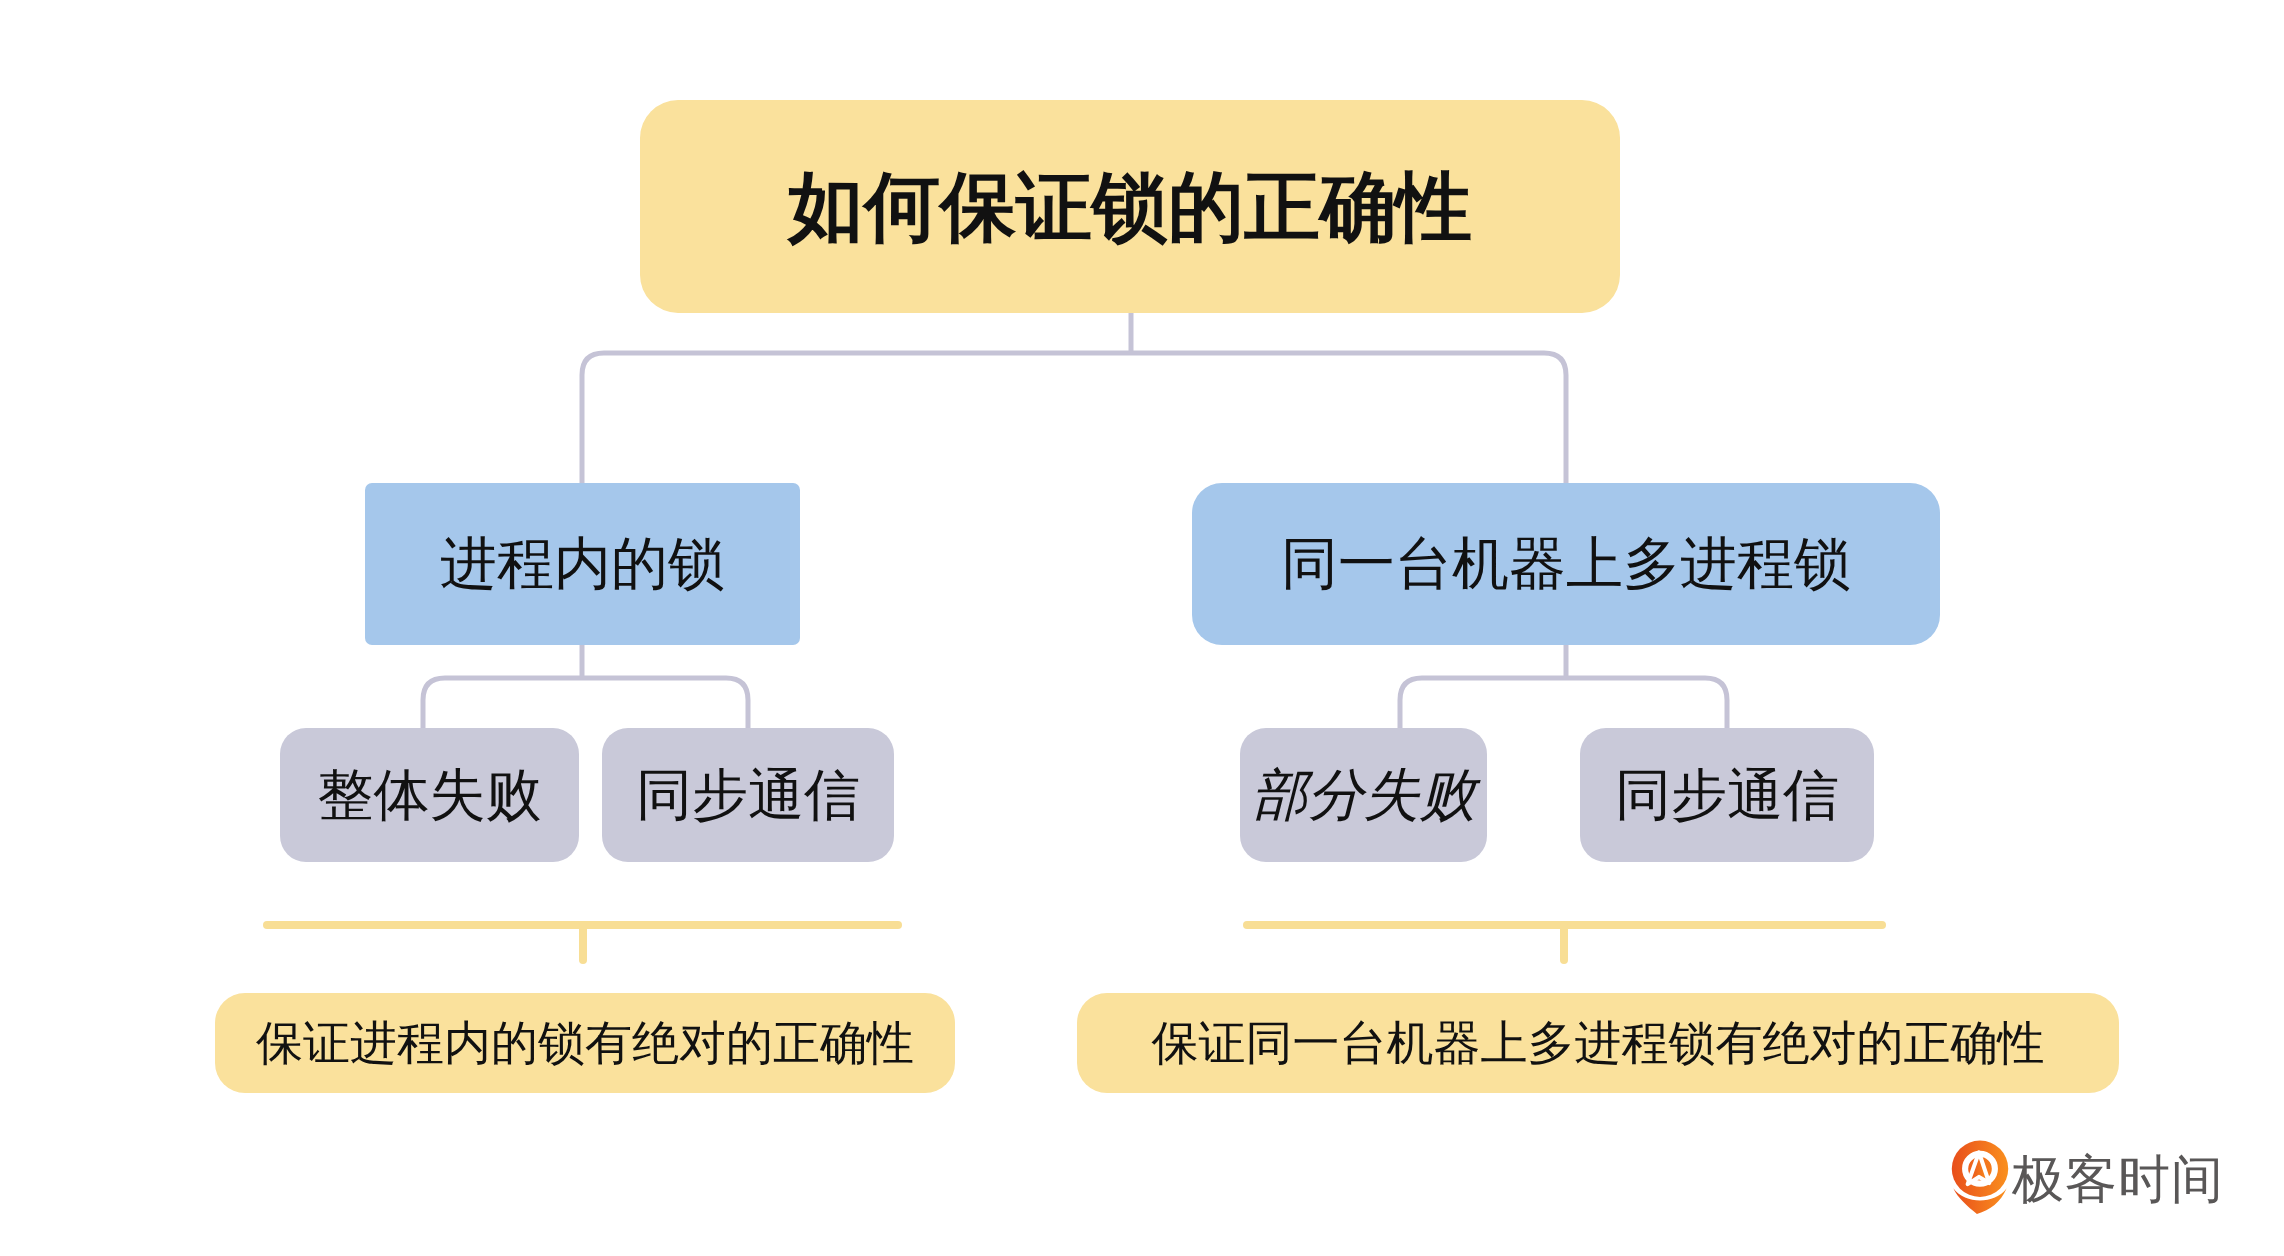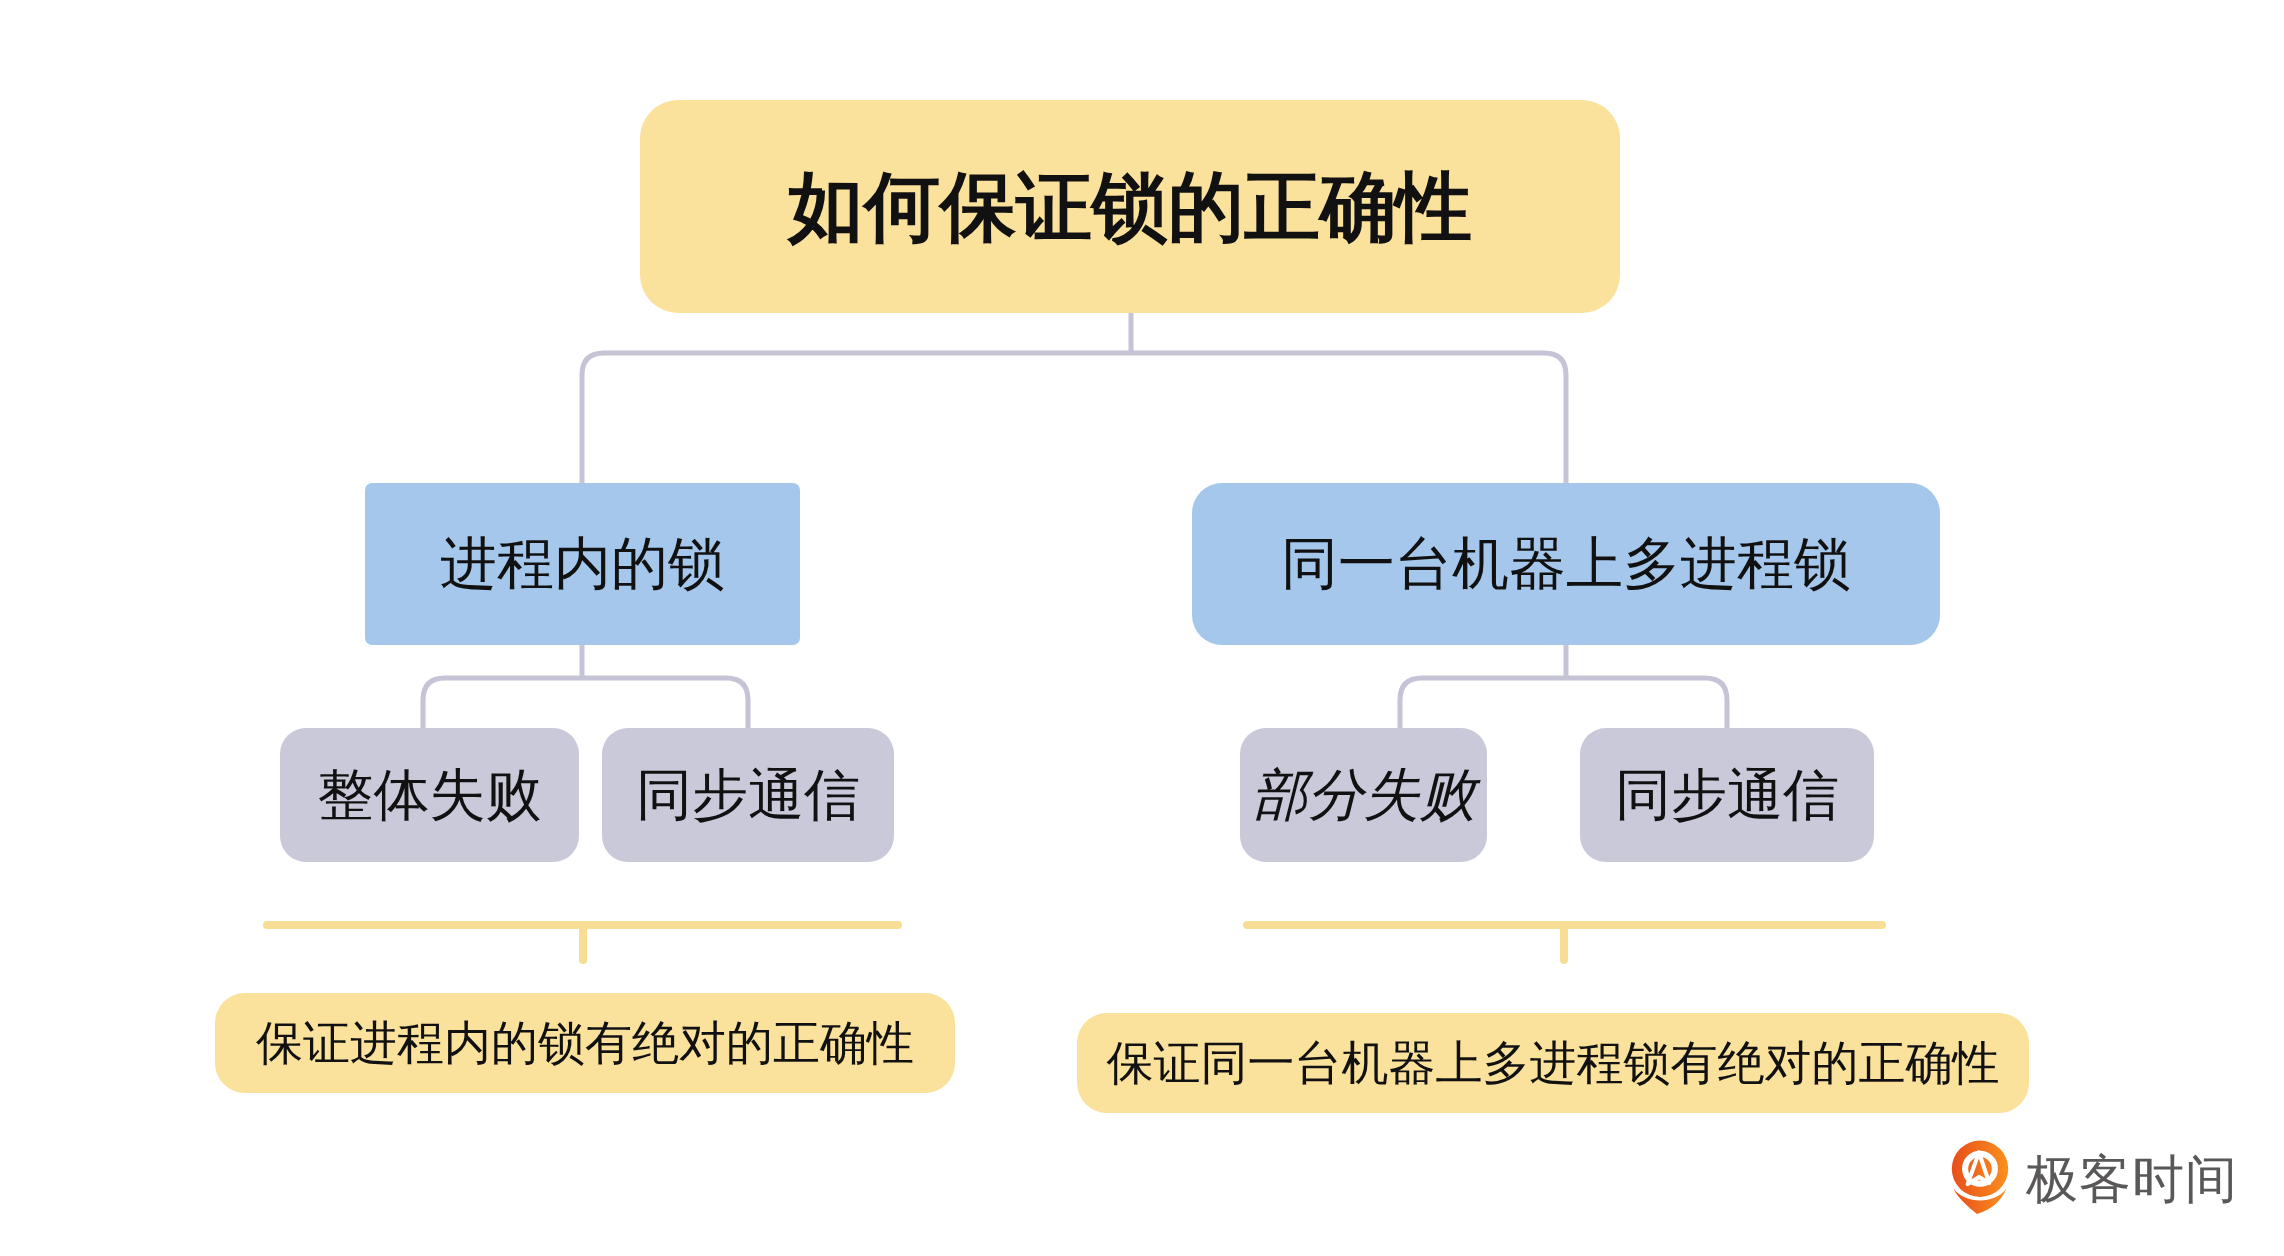--- a/index.html
+++ b/index.html
@@ -34,24 +34,24 @@
   }
   .leaf-l1{left:280px;width:299px;}
   .leaf-l2{left:602px;width:292px;}
   .leaf-r1{left:1240px;width:247px;font-style:italic;}
   .leaf-r2{left:1580px;width:294px;}
   .summary{
     background:var(--topic-fill);border-radius:30px;height:100px;top:993px;
     font-size:47px;font-weight:400;
   }
   .summary-left{left:215px;width:740px;}
-  .summary-right{left:1077px;width:952px;margin-top:20px;}
+  .summary-right{left:1077px;width:1042px;}
   .logo{
     position:absolute;left:1948px;top:1140px;display:flex;
-    align-items:center;gap:14px;
+    align-items:center;
   }
   .logo-text{
     font-size:52px;font-weight:500;color:var(--logo-text);
     letter-spacing:1px;line-height:1;
   }
 </style>
 </head>
 <body>
 
 <div class="canvas">

